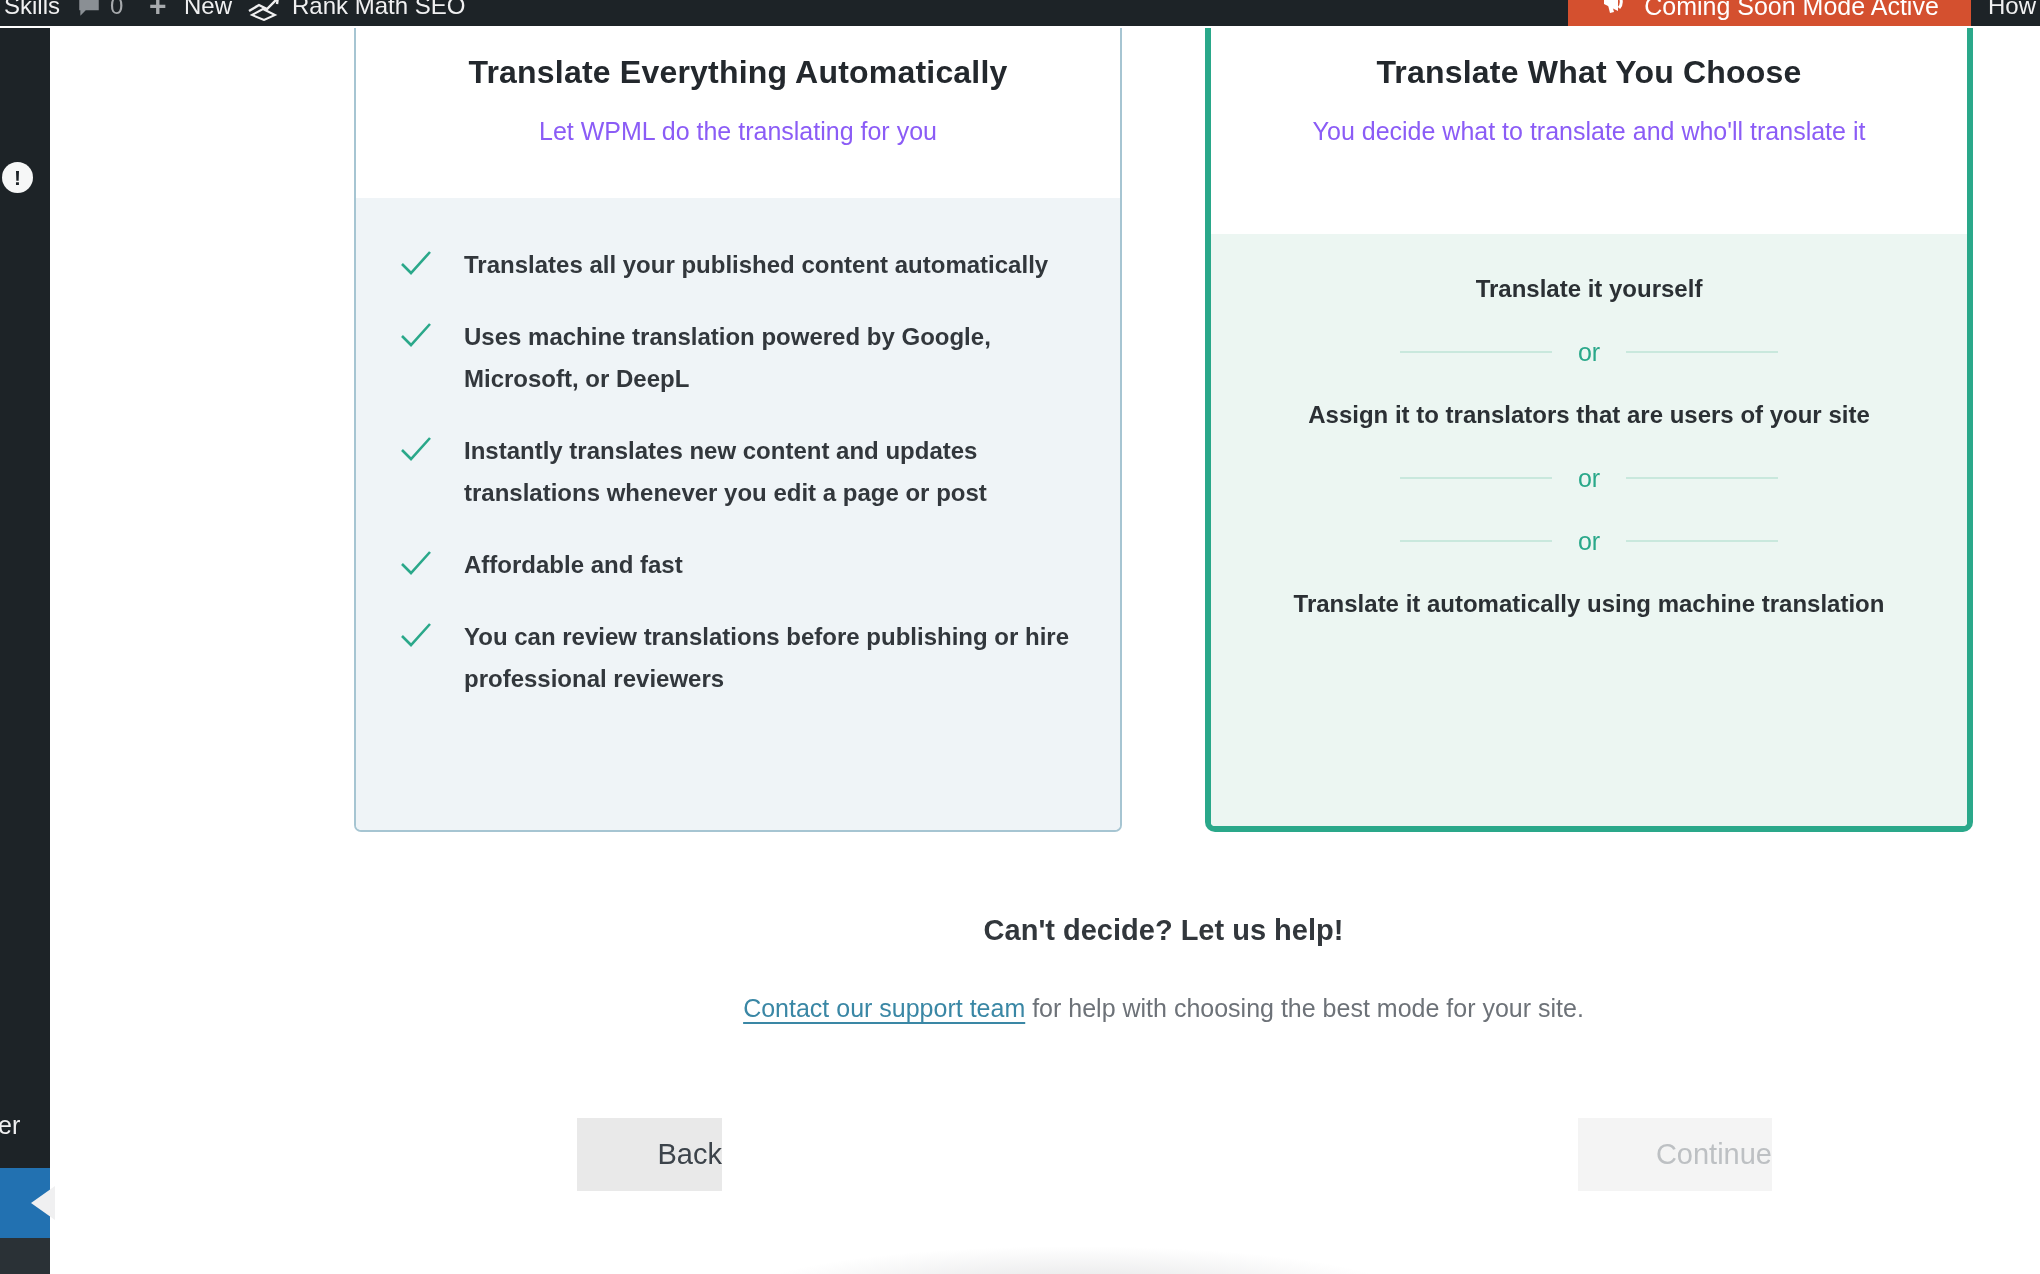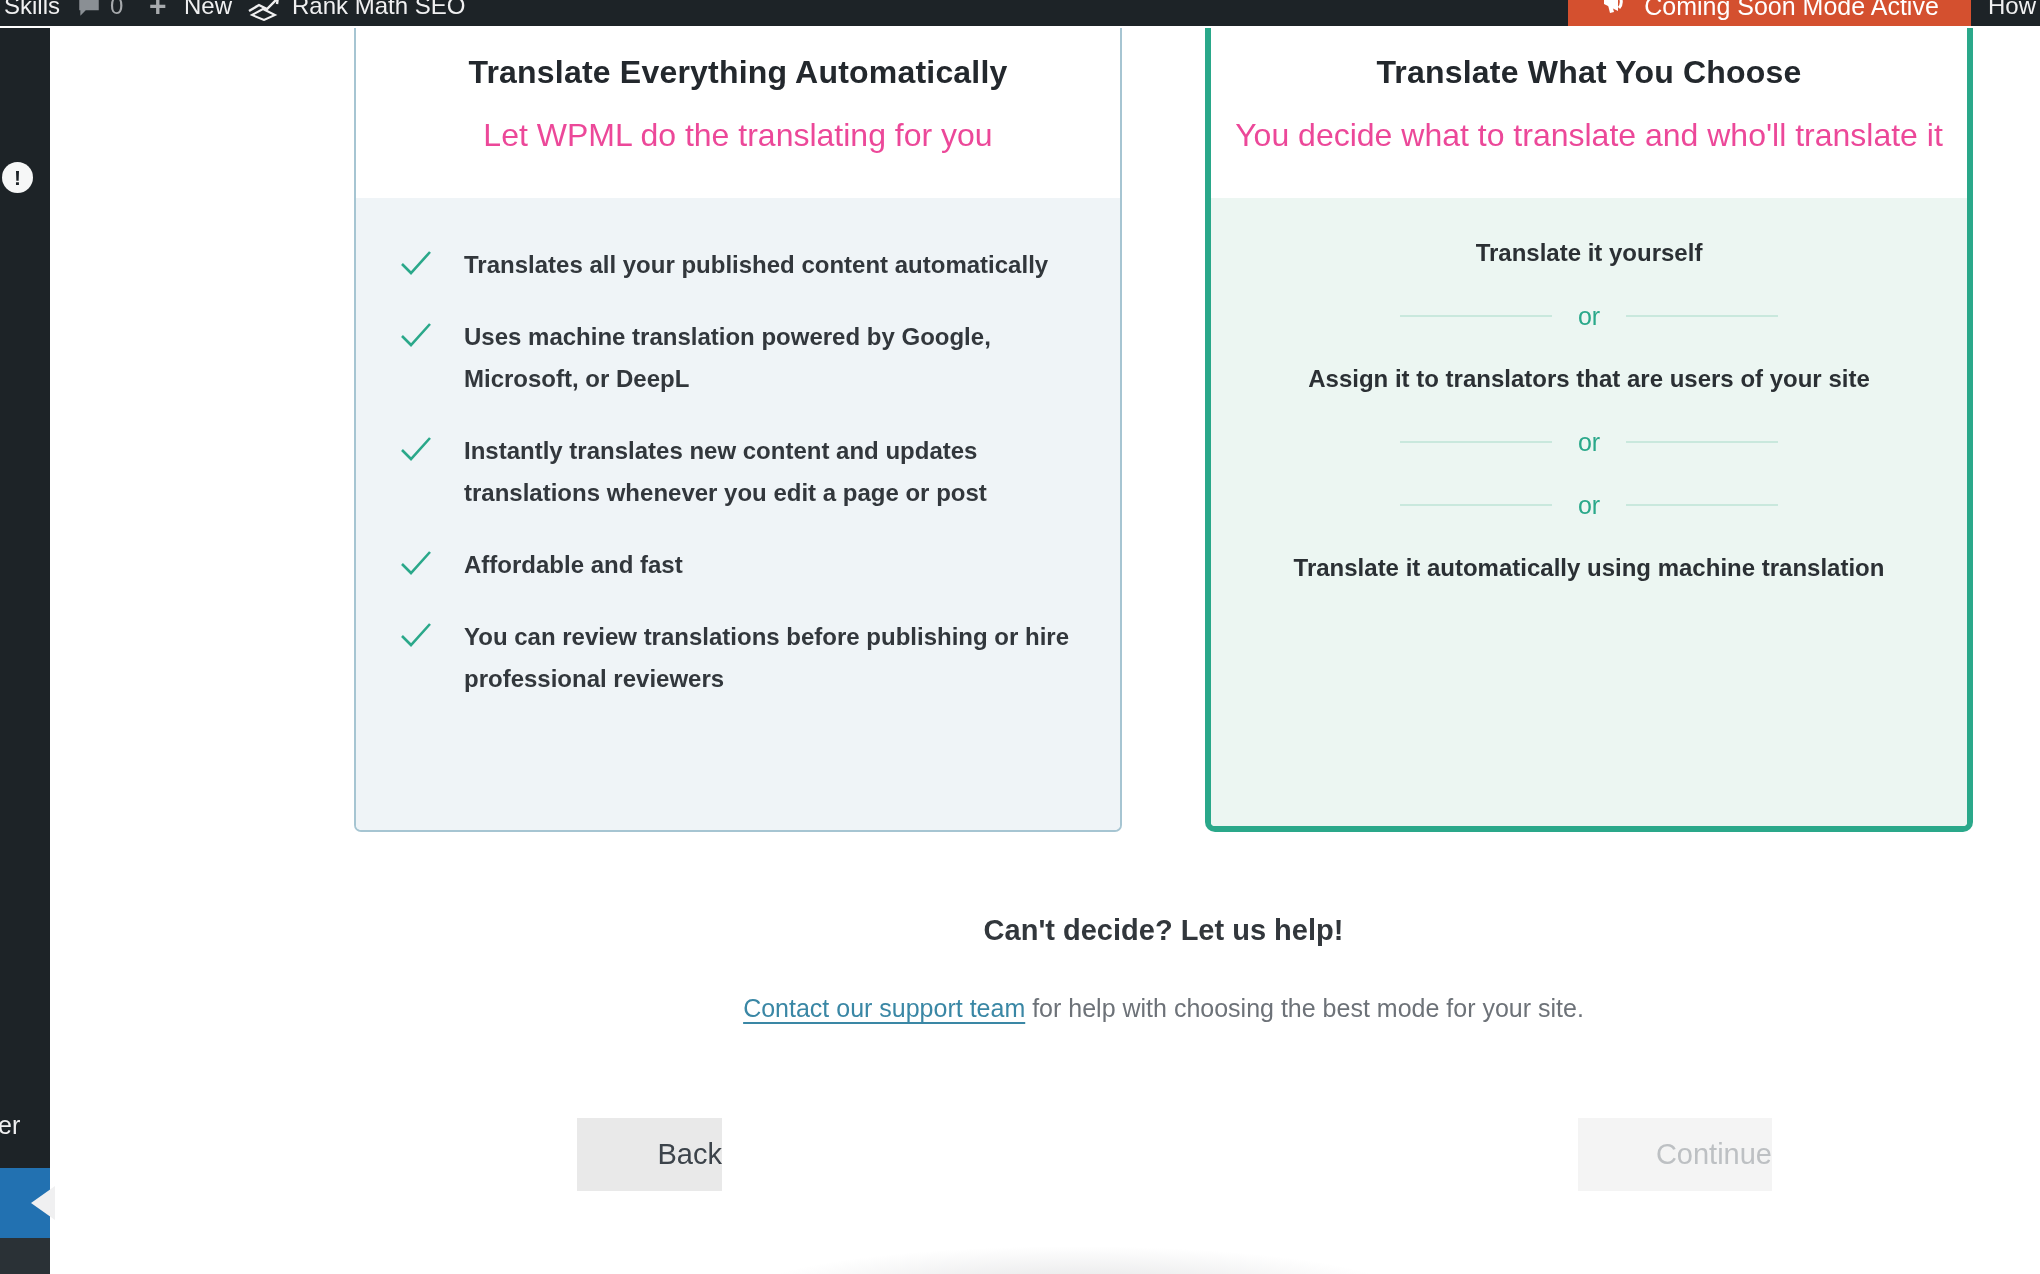--- a/index.html
+++ b/index.html
@@ -27,24 +27,24 @@
   .trunc-label { position:absolute; left:-2px; top:1083px; color:#f0f0f1; font-size:25px; }
   .blue-item { position:absolute; left:0; top:1140px; width:50px; height:70px; background:#2271b1; }
   .flyout-arrow { position:absolute; left:31px; top:1158px; width:0; height:0; border-top:17px solid transparent; border-bottom:17px solid transparent; border-right:24px solid #f0f0f1; }
   .sidebar-foot { position:absolute; left:0; top:1210px; width:50px; height:36px; background:#2a3136; }
 
   
   .content { position:absolute; left:50px; top:28px; width:1990px; height:1246px; background:#fff; }
 
   .card { position:absolute; top:0; height:804px; width:768px; display:flex; flex-direction:column; overflow:hidden; }
   .card-left { left:304px; border:2px solid #a6c5d2; border-top:none; border-radius:0 0 7px 7px; }
-  .card-right { left:1155px; border:6px solid #2aa88a; border-top:none; border-radius:0 0 10px 10px; }
+  .card-right { left:1155px; border:6px solid #2aa88a; border-top:none; border-radius:0 0 10px 10px;gap:36px; }
   .card-header { height:170px; background:#fff; text-align:center; padding-top:26px; flex:0 0 auto; }
   .card-title { font-size:32px; font-weight:700; color:#23282d; letter-spacing:0.2px; }
-  .card-sub { margin-top:26px; font-size:32px; color:#ec4899; }
+  .card-sub { margin-top:26px; font-size:25px; color:#8b5cf6; }
   .card-body-left { flex:1; background:#eff4f7; padding:46px 18px 0 44px; display:flex; flex-direction:column; gap:30px; }
   .feature { display:flex; align-items:flex-start; }
   .check-icon { flex:0 0 auto; margin:6px 32px 0 0; }
   .feature-text { font-size:24px; font-weight:600; color:#32373c; line-height:42px; max-width:612px; }
   .card-body-right { flex:1; background:#ecf6f2; padding-top:38px; display:flex; flex-direction:column; align-items:center; gap:29px; }
   .option { font-size:24px; font-weight:700; color:#2b3034; line-height:34px; text-align:center; }
   .or-sep { display:flex; align-items:center; gap:26px; height:34px; }
   .or-line { width:152px; height:2px; background:#c9e8dd; }
   .or-word { font-size:25px; color:#2aa88a; }
 

